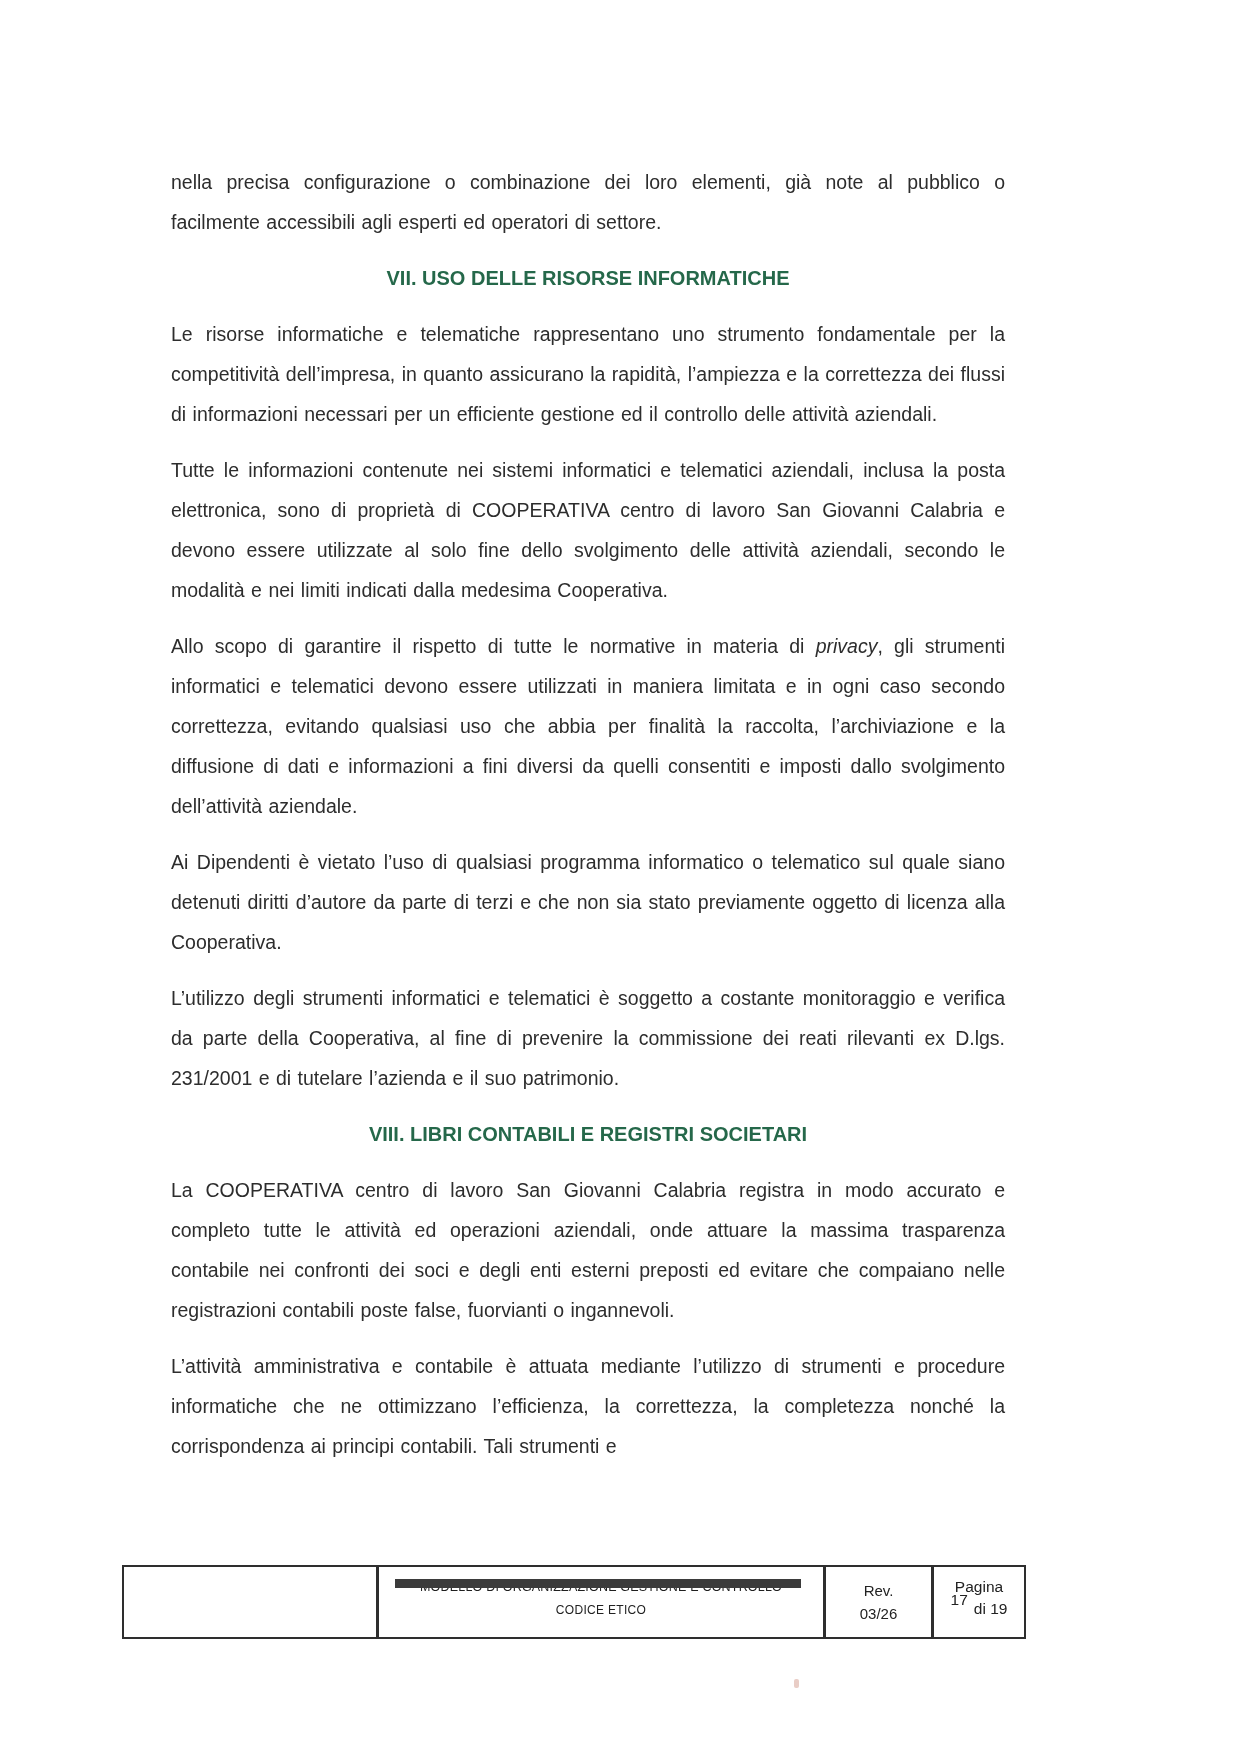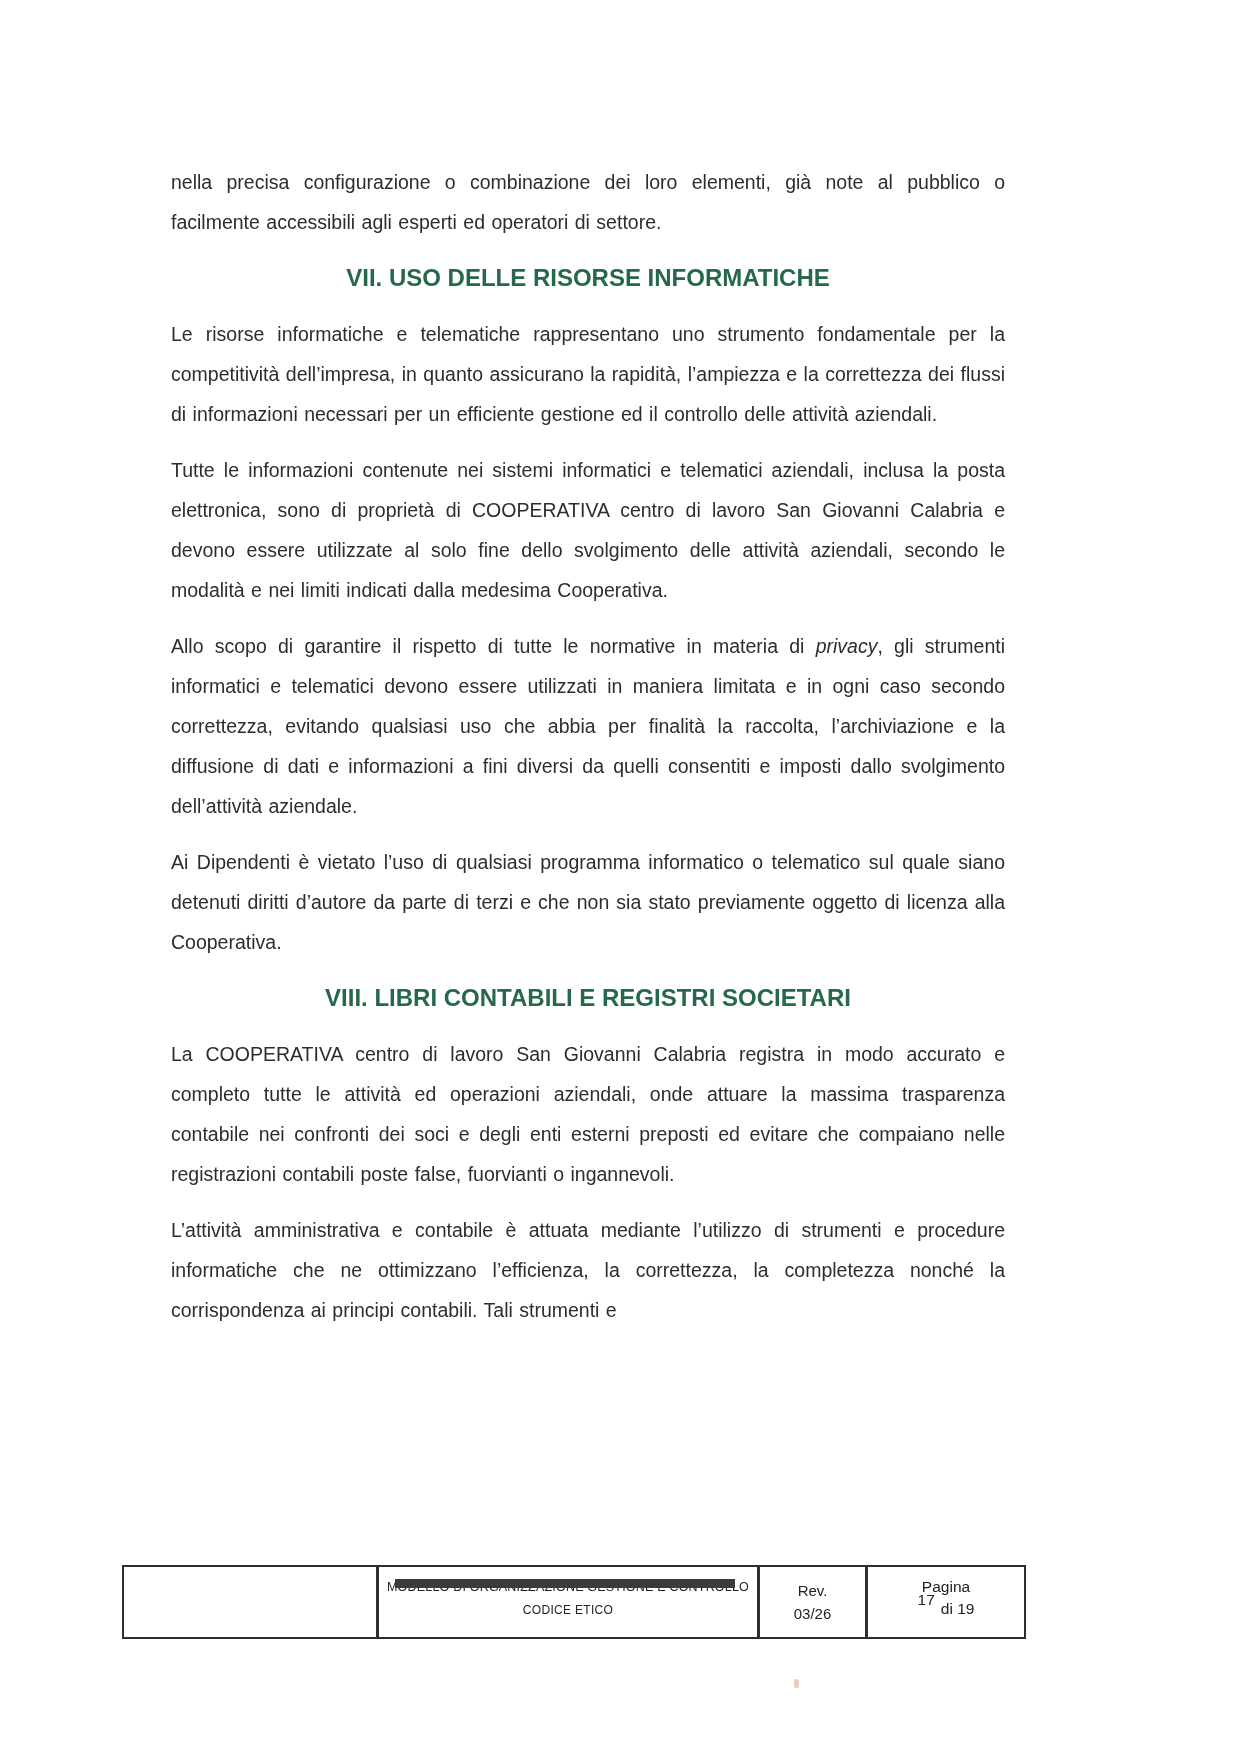--- a/index.html
+++ b/index.html
@@ -15,41 +15,41 @@
     left:155px; top:146px; width:866px;
     color:#2d2d2d;
     font-size:19.5px;
     line-height:40px;
     text-align:justify;
     word-spacing:1px;
   }
   .content p { margin:16px; }
   .heading {
     margin:14px 0 8px 0;
-    font-size:24px;
+    font-size:20px;
     line-height:40px;
     color:#25684a;
     text-align:center;
     font-weight:bold;
     word-spacing:0;
   }
   em { font-style:italic; }
 
   .footer {
     position:absolute;
     left:122px; top:1565px;
     width:904px; height:74px;
     border:2px solid #2e2e2e;
     display:flex;
     box-sizing:border-box;
     color:#222222;
   }
   .cell { box-sizing:border-box; height:100%; }
   .logo-cell  { width:255px; border-right:3px solid #2e2e2e; }
-  .title-cell { width:381px; border-right:3px solid #2e2e2e; position:relative; text-align:center; padding-top:13px; }
+  .title-cell { width:447px; border-right:3px solid #2e2e2e; position:relative; text-align:center; padding-top:13px; }
   .rev-cell   { width:108px;  border-right:3px solid #2e2e2e; text-align:center; padding-top:12px; font-size:15px; line-height:23px; }
   .page-cell  { flex:1; text-align:center; padding-top:9px; font-size:15.5px; line-height:22px; }
 
   .redact-bar {
     position:absolute;
     left:16px; right:22px; top:12px; height:9px;
     background:#3b3b3b;
     z-index:2;
   }
   .doc-title    { position:relative; z-index:1; font-size:12.5px; color:#1f1f1f; white-space:nowrap; letter-spacing:0.2px; }
@@ -70,20 +70,21 @@
 
   <div class="content">
     <p>nella precisa configurazione o combinazione dei loro elementi, già note al pubblico o facilmente accessibili agli esperti ed operatori di settore.</p>
 
     <h2 class="heading">VII. USO DELLE RISORSE INFORMATICHE</h2>
 
     <p>Le risorse informatiche e telematiche rappresentano uno strumento fondamentale per la competitività dell’impresa, in quanto assicurano la rapidità, l’ampiezza e la correttezza dei flussi di informazioni necessari per un efficiente gestione ed il controllo delle attività aziendali.</p>
     <p>Tutte le informazioni contenute nei sistemi informatici e telematici aziendali, inclusa la posta elettronica, sono di proprietà di COOPERATIVA  centro di lavoro San Giovanni Calabria e devono essere utilizzate al solo fine dello svolgimento delle attività aziendali, secondo le modalità e nei limiti indicati dalla medesima Cooperativa.</p>
     <p><span>Allo scopo di garantire il rispetto di tutte le normative in materia di </span><em>privacy</em><span>, gli strumenti informatici e telematici devono essere utilizzati in maniera limitata e in ogni caso secondo correttezza, evitando qualsiasi uso che abbia per finalità la raccolta, l’archiviazione e la diffusione di dati e informazioni a fini diversi da quelli consentiti e imposti dallo svolgimento dell’attività aziendale.</span></p>
     <p>Ai Dipendenti è vietato l’uso di qualsiasi programma informatico o telematico sul quale siano detenuti diritti d’autore da parte di terzi e che non sia stato previamente oggetto di licenza alla Cooperativa.</p>
+    <p>L’utilizzo degli strumenti informatici e telematici è soggetto a costante monitoraggio e verifica da parte della Cooperativa, al fine di prevenire la commissione dei reati rilevanti ex D.lgs. 231/2001 e di tutelare l’azienda e il suo patrimonio.</p>
 
     <h2 class="heading">VIII. LIBRI CONTABILI E REGISTRI SOCIETARI</h2>
 
     <p>La COOPERATIVA  centro di lavoro San Giovanni Calabria registra in modo accurato e completo tutte le attività ed operazioni aziendali, onde attuare la massima trasparenza contabile nei confronti dei soci e degli enti esterni preposti ed evitare che compaiano nelle registrazioni contabili poste false, fuorvianti o ingannevoli.</p>
     <p>L’attività amministrativa e contabile è attuata mediante l’utilizzo di strumenti e procedure informatiche che ne ottimizzano l’efficienza, la correttezza, la completezza nonché la corrispondenza ai principi contabili.  Tali strumenti e</p>
   </div>
 
   <div class="footer">
     <div class="cell logo-cell"></div>
 

